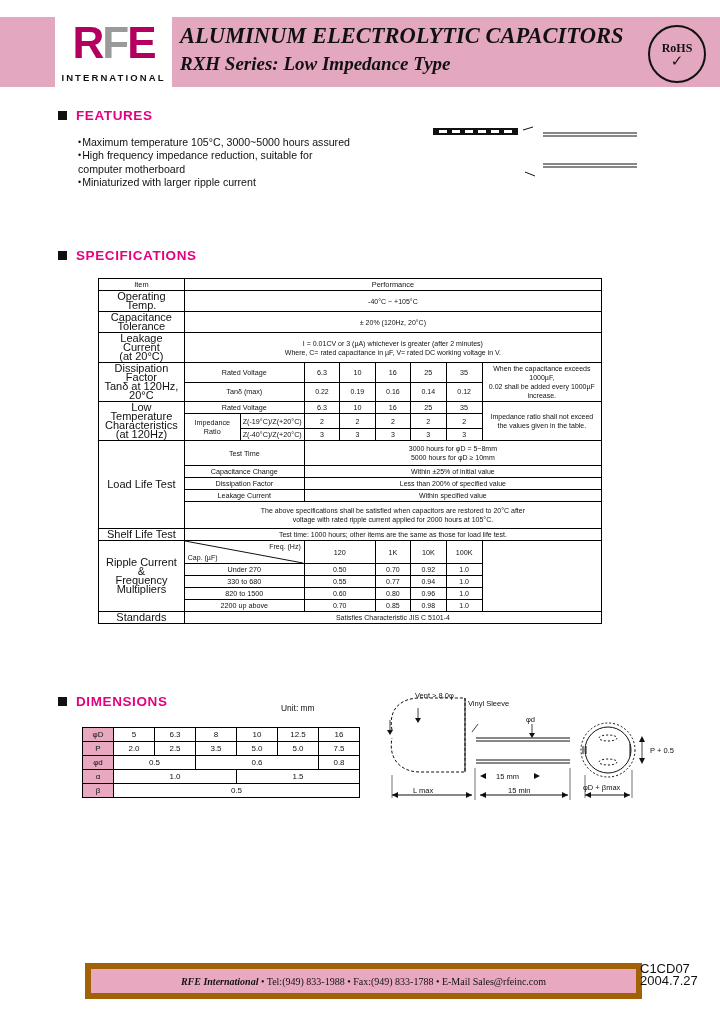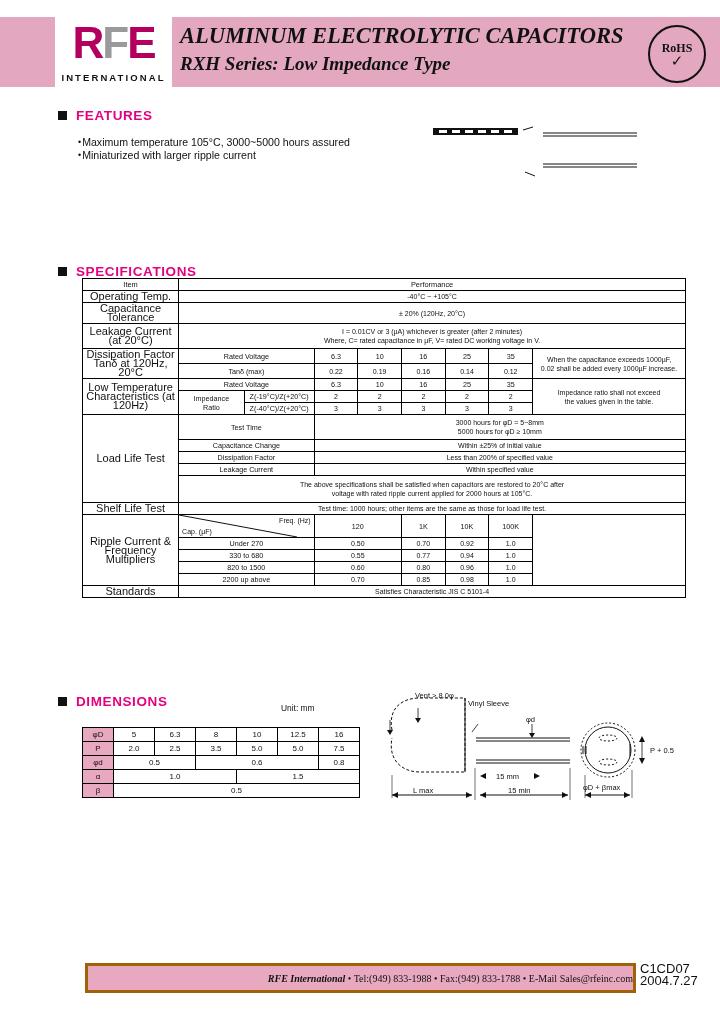--- a/index.html
+++ b/index.html
@@ -72,22 +72,22 @@
   .feat-item{white-space:nowrap;}
   .feat-item.wrap{white-space:normal;}
   .bullet{font-size:9px;vertical-align:1px;margin-right:1px;}
 
   
   .cap-ill{position:absolute;left:415px;top:120px;width:230px;height:75px;}
 
   
   .spec-wrap{position:absolute;left:82px;top:278px;width:546px;}
   table.spec{
-    border-collapse:collapse;width:604px;
-    font-size:7px;color:#111;
+    border-collapse:collapse;width:504px;
+    font-size:7px;color:#111;margin-left:16px;
   }
   table.spec td{
     border:1px solid #000;
     padding:1px 2px;
     text-align:center;
     vertical-align:middle;
     line-height:9px;
     background:#ffffff;
   }
   td.hd{background:#e8a9c0;text-align:left;padding-left:5px;font-size:11px;}
@@ -116,22 +116,22 @@
   }
   table.dim td.lab{background:#e8a9c0;width:30px;}
   table.dim td.v{width:40px;}
 
   
   .draw{position:absolute;left:380px;top:680px;width:340px;height:135px;}
 
   
   .footer-bar{
     position:absolute;left:85px;top:963px;width:545px;height:24px;
-    background:#e8a9c0;border:3px solid #a16207;
-    display:flex;align-items:center;justify-content:flex-end;
+    background:#e8a9c0;border:6px solid #a16207;
+    display:flex;align-items:center;justify-content:center;
   }
   .footer-text{font-family:"Liberation Serif", serif;font-size:10px;color:#111;}
   .footer-text b{font-style:italic;}
   .doc-code{
     position:absolute;left:640px;top:963px;font-size:13px;color:#111;line-height:12px;
   }
 </style>
 </head>
 <body>
 
@@ -156,40 +156,41 @@
     </div>
   </div>
 
   <div class="sec" style="left:58px;top:108px;">
     <div class="sec-sq"></div>
     <div class="sec-label">FEATURES</div>
   </div>
 
   <div class="features-list">
     <div class="feat-item"><span class="bullet">•</span><span>Maximum temperature 105°C, 3000~5000 hours assured</span></div>
+    <div class="feat-item wrap" style="width:268px;"><span class="bullet">•</span><span>High frequency impedance reduction, suitable for computer motherboard</span></div>
     <div class="feat-item"><span class="bullet">•</span><span>Miniaturized with larger ripple current</span></div>
   </div>
 
   <svg class="cap-ill" viewBox="0 0 230 75">
     <rect x="18" y="8" width="85" height="7" fill="#111"></rect>
     <rect x="24" y="10" width="8" height="3" fill="#fff"></rect>
     <rect x="37" y="10" width="8" height="3" fill="#fff"></rect>
     <rect x="50" y="10" width="8" height="3" fill="#fff"></rect>
     <rect x="63" y="10" width="8" height="3" fill="#fff"></rect>
     <rect x="76" y="10" width="8" height="3" fill="#fff"></rect>
     <rect x="89" y="10" width="8" height="3" fill="#fff"></rect>
     <path d="M108 10 L118 7" stroke="#111" stroke-width="1" fill="none"></path>
     <line x1="128" y1="13" x2="222" y2="13" stroke="#111" stroke-width="1"></line>
     <line x1="128" y1="16" x2="222" y2="16" stroke="#111" stroke-width="1"></line>
     <line x1="128" y1="44" x2="222" y2="44" stroke="#111" stroke-width="1"></line>
     <line x1="128" y1="47" x2="222" y2="47" stroke="#111" stroke-width="1"></line>
     <path d="M110 52 L120 56" stroke="#111" stroke-width="1" fill="none"></path>
   </svg>
 
-  <div class="sec" style="left:58px;top:264px;">
+  <div class="sec" style="left:58px;top:248px;">
     <div class="sec-sq"></div>
     <div class="sec-label">SPECIFICATIONS</div>
   </div>
 
   <div class="spec-wrap">
     <table class="spec">
       <colgroup>
         <col style="width:88px">
           <col style="width:60px">
           <col style="width:58px">

